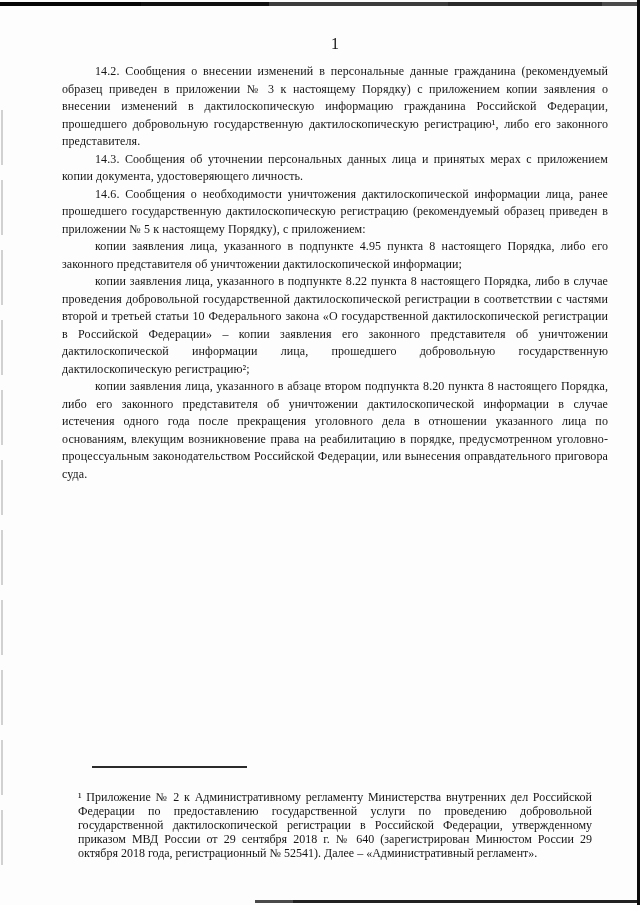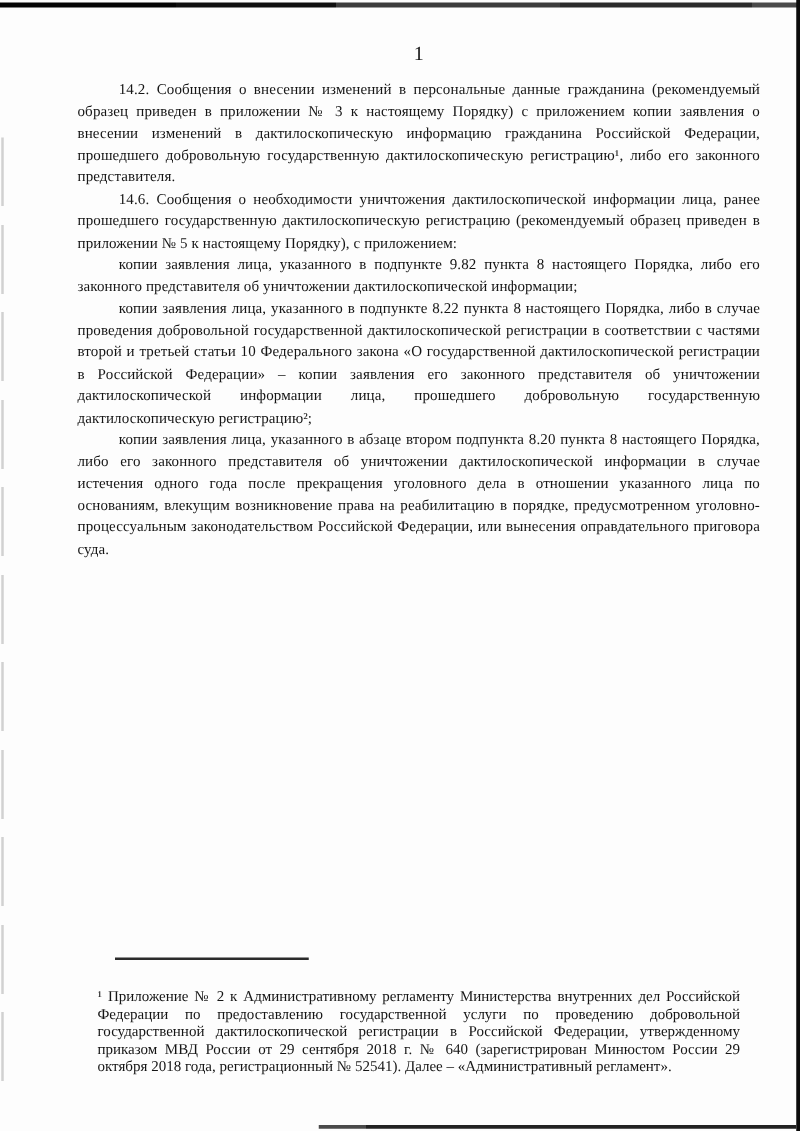--- a/index.html
+++ b/index.html
@@ -91,22 +91,23 @@
 
   <div class="scan-border-top"></div>
   <div class="scan-border-right"></div>
   <div class="scan-border-bottom"></div>
   <div class="scan-border-left"></div>
 
   <div class="page-number">1</div>
 
   <main class="content">
     <p>14.2. Сообщения о внесении изменений в персональные данные гражданина (рекомендуемый образец приведен в приложении №&nbsp;3 к настоящему Порядку) с приложением копии заявления о внесении изменений в дактилоскопическую информацию гражданина Российской Федерации, прошедшего добровольную государственную дактилоскопическую регистрацию¹, либо его законного представителя.</p>
+    <p>14.3. Сообщения об уточнении персональных данных лица и принятых мерах с приложением копии документа, удостоверяющего личность.</p>
     <p>14.6. Сообщения о необходимости уничтожения дактилоскопической информации лица, ранее прошедшего государственную дактилоскопическую регистрацию (рекомендуемый образец приведен в приложении №&nbsp;5 к настоящему Порядку), с приложением:</p>
-    <p>копии заявления лица, указанного в подпункте 9.82 пункта 8 настоящего Порядка, либо его законного представителя об уничтожении дактилоскопической информации;</p>
+    <p>копии заявления лица, указанного в подпункте 4.95 пункта 8 настоящего Порядка, либо его законного представителя об уничтожении дактилоскопической информации;</p>
     <p>копии заявления лица, указанного в подпункте 8.22 пункта 8 настоящего Порядка, либо в случае проведения добровольной государственной дактилоскопической регистрации в соответствии с частями второй и третьей статьи 10 Федерального закона «О государственной дактилоскопической регистрации в Российской Федерации» – копии заявления его законного представителя об уничтожении дактилоскопической информации лица, прошедшего добровольную государственную дактилоскопическую регистрацию²;</p>
     <p>копии заявления лица, указанного в абзаце втором подпункта 8.20 пункта 8 настоящего Порядка, либо его законного представителя об уничтожении дактилоскопической информации в случае истечения одного года после прекращения уголовного дела в отношении указанного лица по основаниям, влекущим возникновение права на реабилитацию в порядке, предусмотренном уголовно-процессуальным законодательством Российской Федерации, или вынесения оправдательного приговора суда.</p>
   </main>
 
   <div class="footnote-sep"></div>
 
   <footer class="footnotes">
     <p>¹ Приложение №&nbsp;2 к Административному регламенту Министерства внутренних дел Российской Федерации по предоставлению государственной услуги по проведению добровольной государственной дактилоскопической регистрации в Российской Федерации, утвержденному приказом МВД России от 29 сентября 2018 г. №&nbsp;640 (зарегистрирован Минюстом России 29 октября 2018 года, регистрационный №&nbsp;52541). Далее – «Административный регламент».</p>
   </footer>
 

